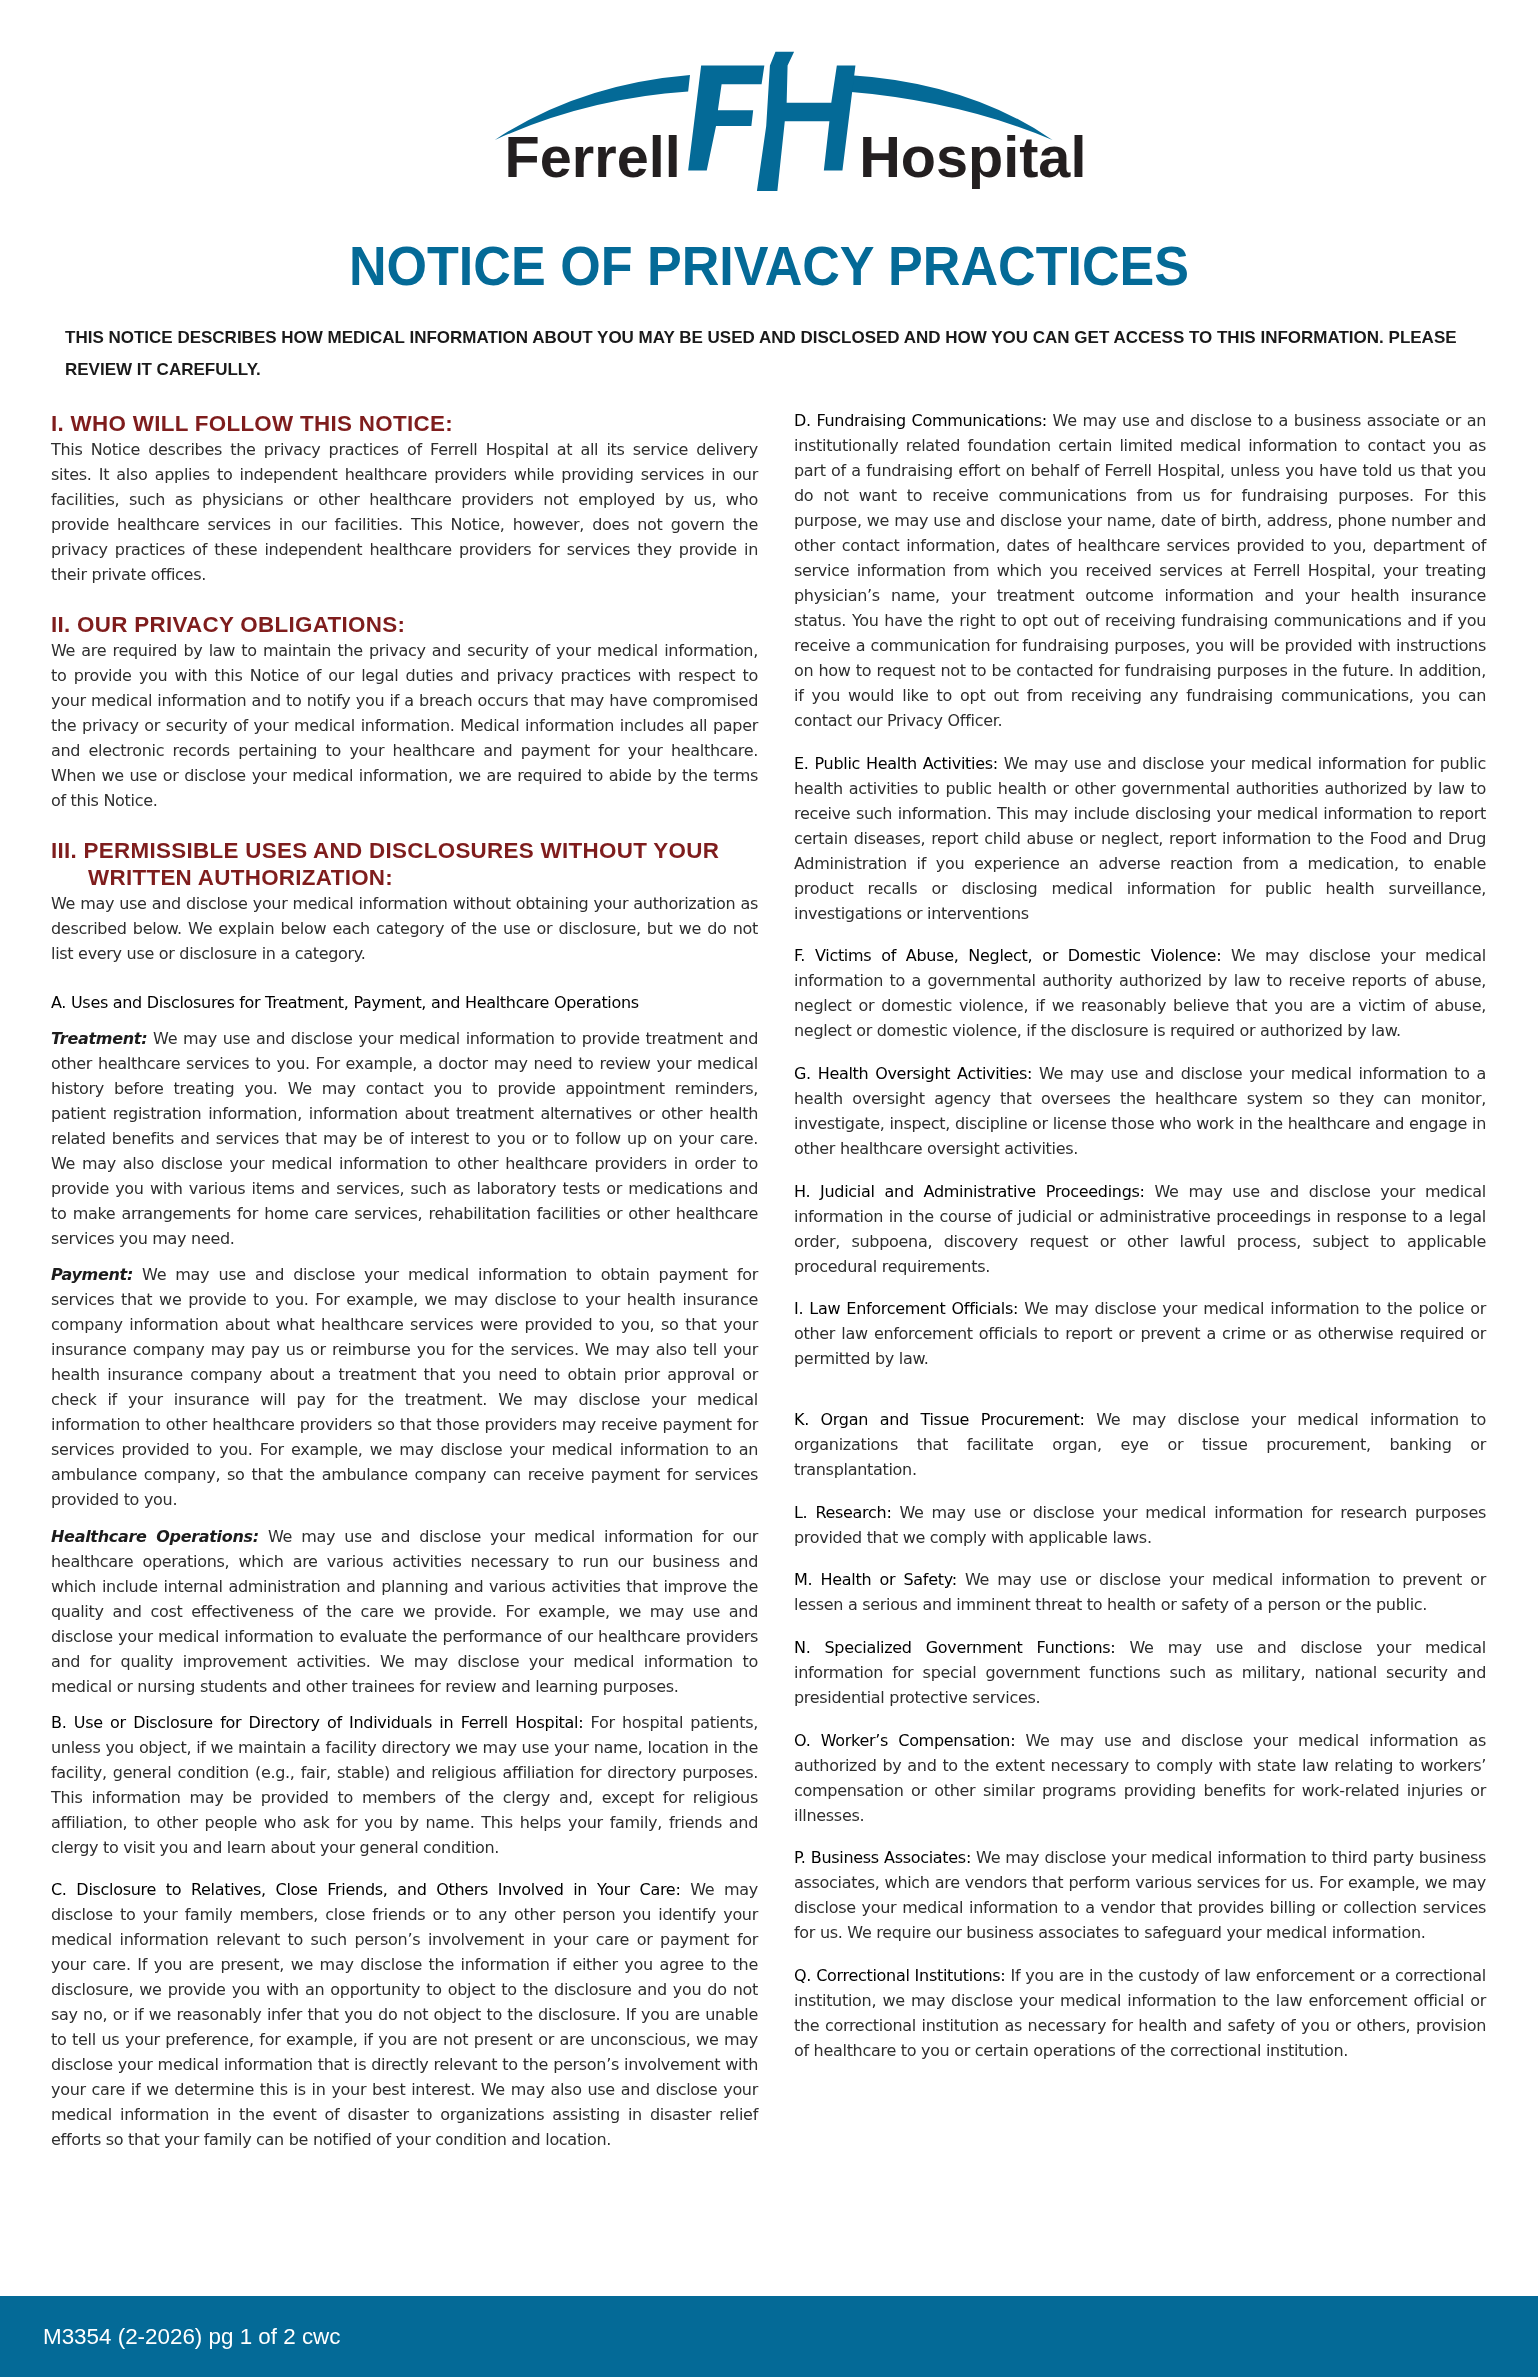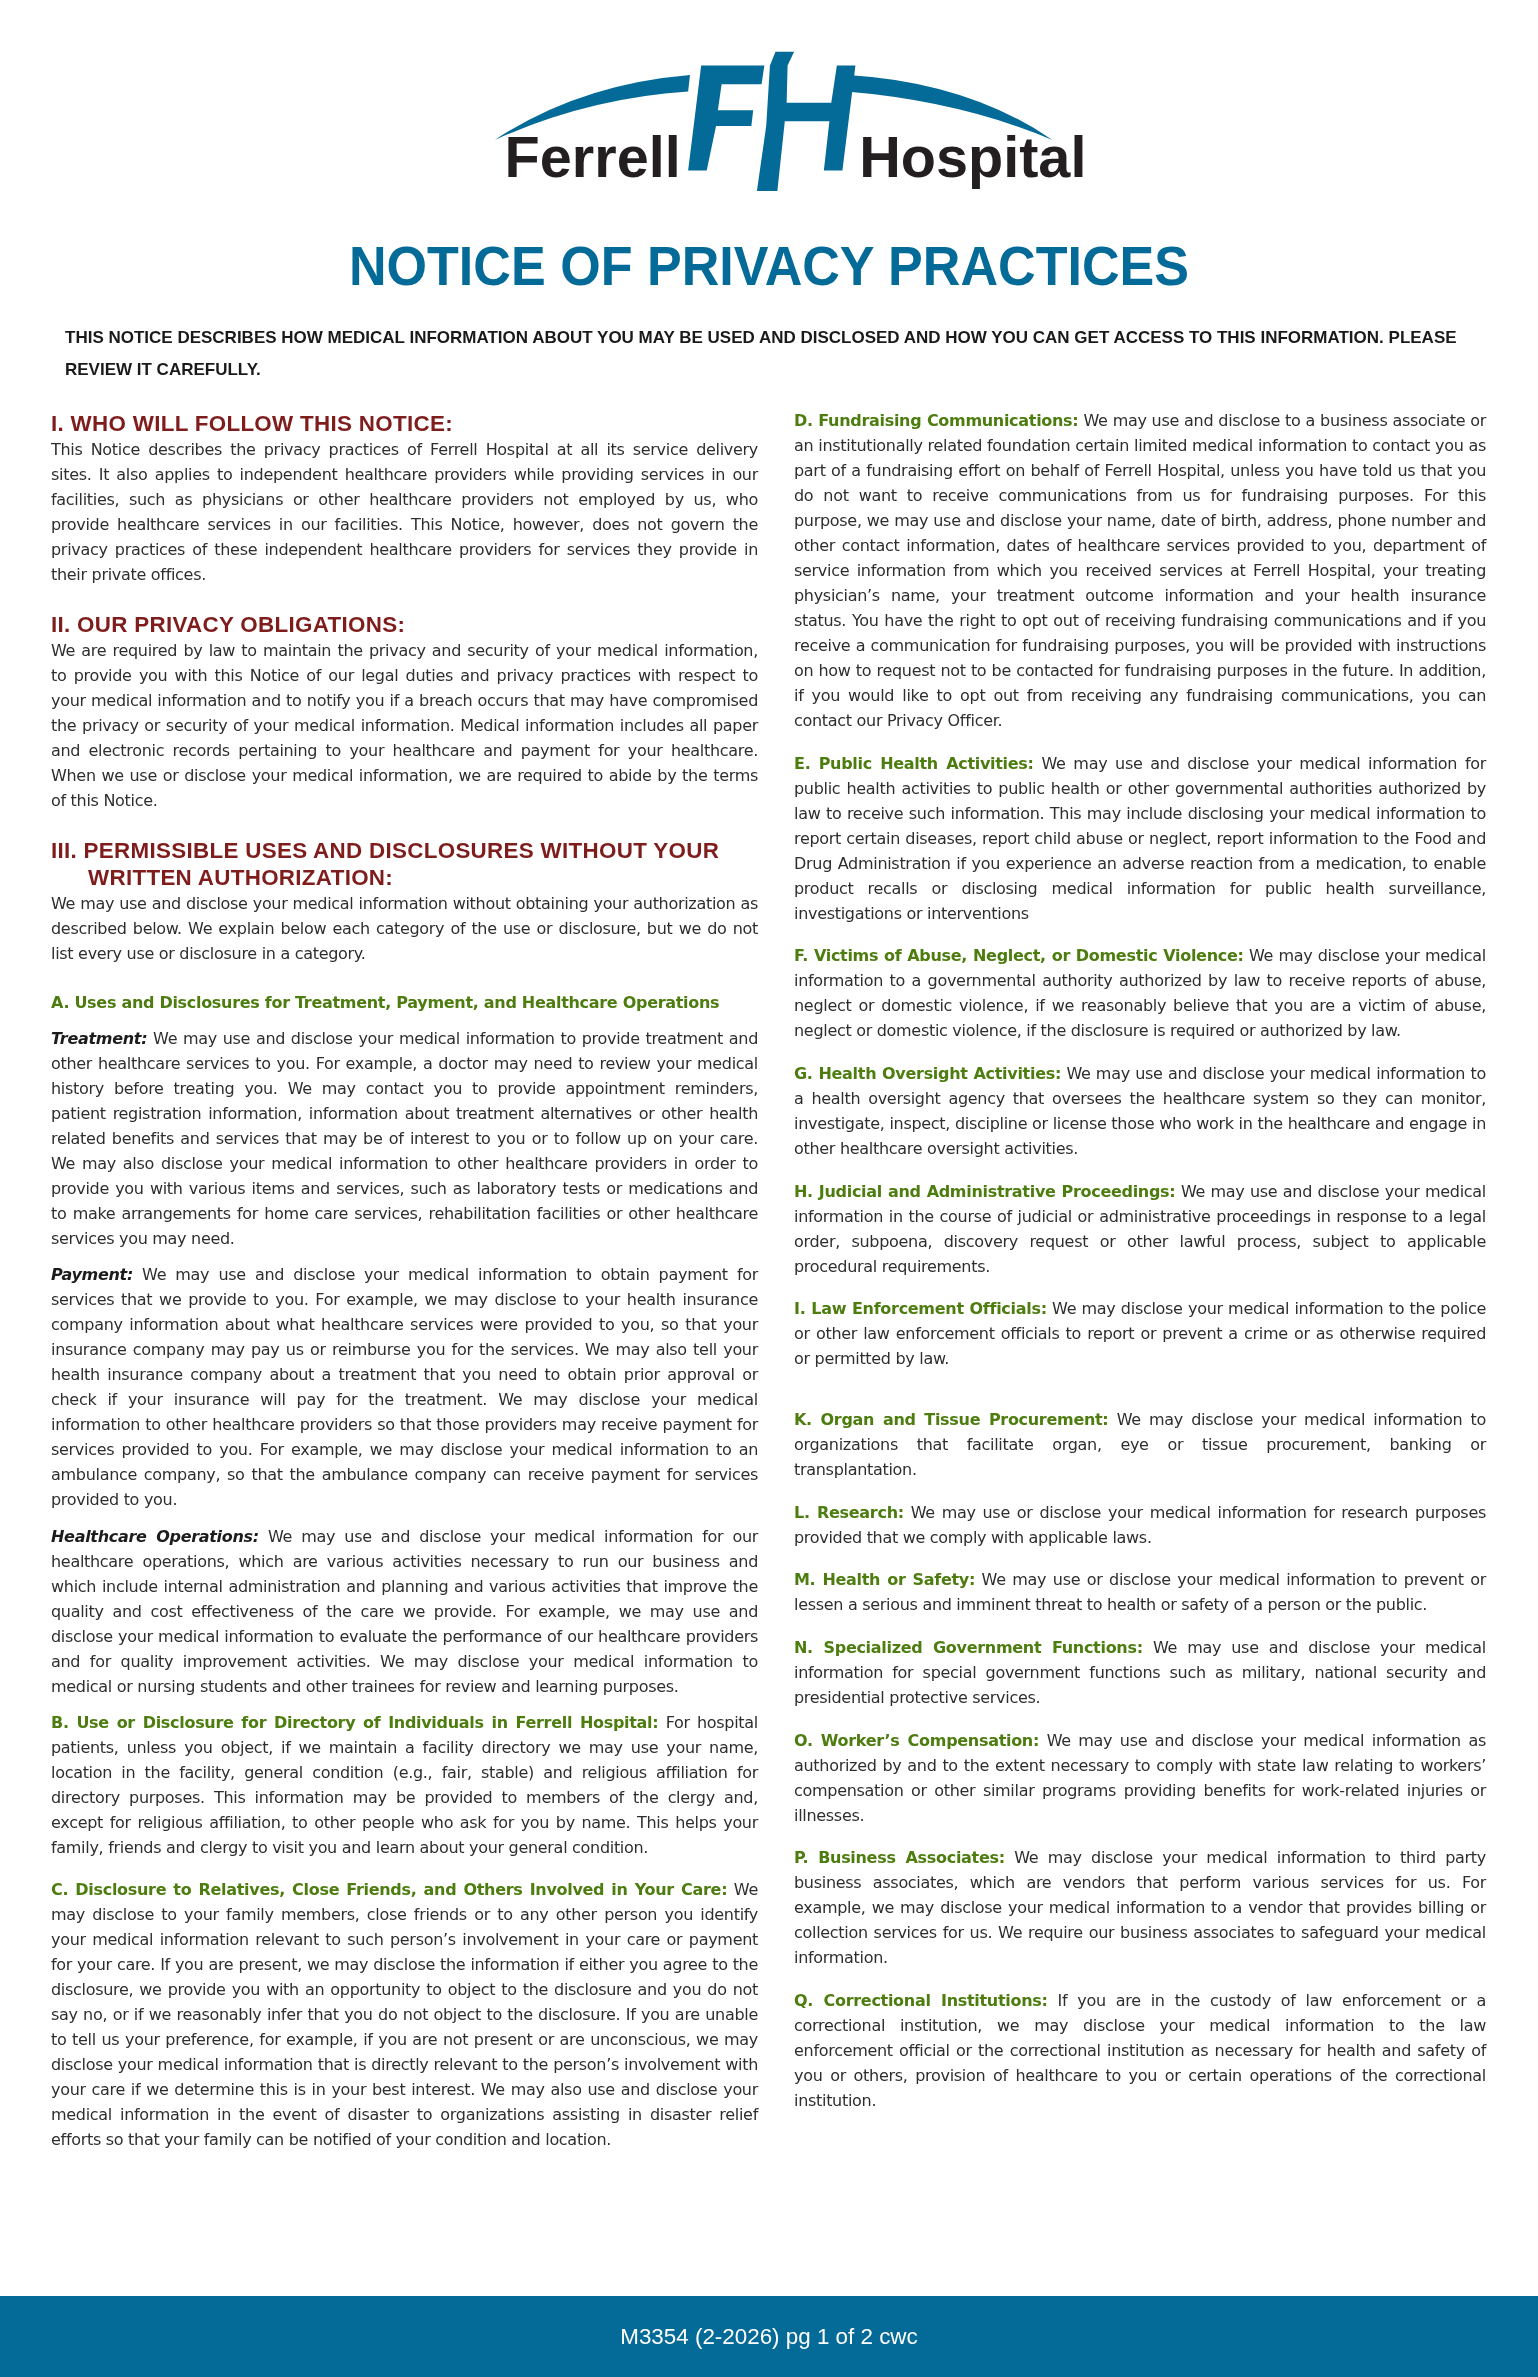--- a/index.html
+++ b/index.html
@@ -17,25 +17,25 @@
          text-align: justify; color: #2e2e2e; letter-spacing: -0.3px; }
   .col.left { left: 51px; }
   .col.right { left: 794px; width: 692px; top: 408px; }
   .h1 { font-family: "Liberation Sans", sans-serif; font-weight: bold; font-size: 22.4px;
         color: #7f1d1d; line-height: 27px; margin: 0; letter-spacing: 0.3px; text-align: left; }
   .h1 .indent { display: block; padding-left: 37px; }
   .para { margin: 0; }
   .gap-lg { height: 24px; }
   .gap-md { height: 17.7px; }
   .gap-sm { height: 11.2px; }
-  .sub { font-weight: bold; color: #4d7c0f; }
+  .sub { font-weight: normal; color: #000000; }
   .lead-it { font-weight: bold; font-style: italic; color: #1c1c1c; }
   .footer { position: absolute; left: 0; right: 0; top: 2296px; height: 81px;
-            background: #046a97; color: #ffffff; text-align: center;
-            font-family: "Liberation Sans", sans-serif; font-size: 22.4px; line-height: 81px; }
+            background: #046a97; color: #ffffff; text-align: left;
+            font-family: "Liberation Sans", sans-serif; font-size: 22.4px; line-height: 81px; padding-left: 43px; }
 </style>
 </head>
 <body>
 
 <div class="logo">
   <svg viewBox="0 0 770 170" xmlns="http://www.w3.org/2000/svg">
 
     <path d="M 90 100 Q 180 40 300 30 L 298 48 Q 190 55 90 100 Z" fill="#046a97"></path>
     <path d="M 470 30 Q 600 38 690 100 Q 590 58 468 48 Z" fill="#046a97"></path>
 

